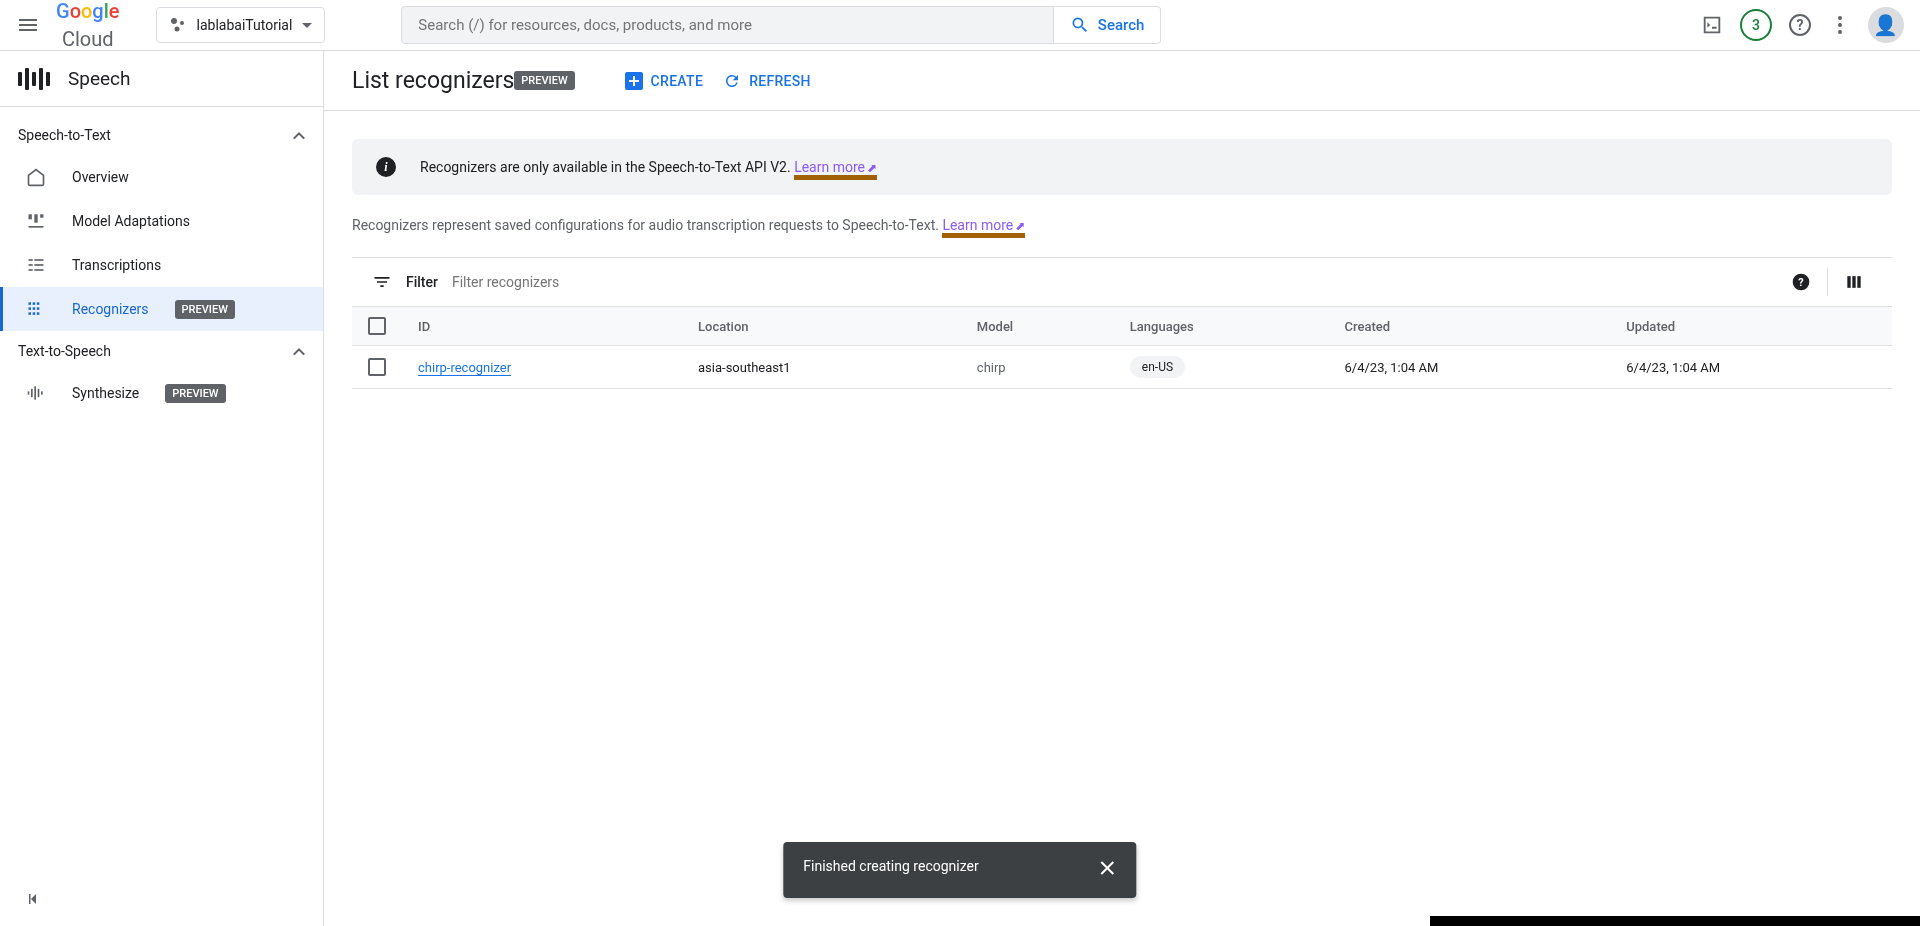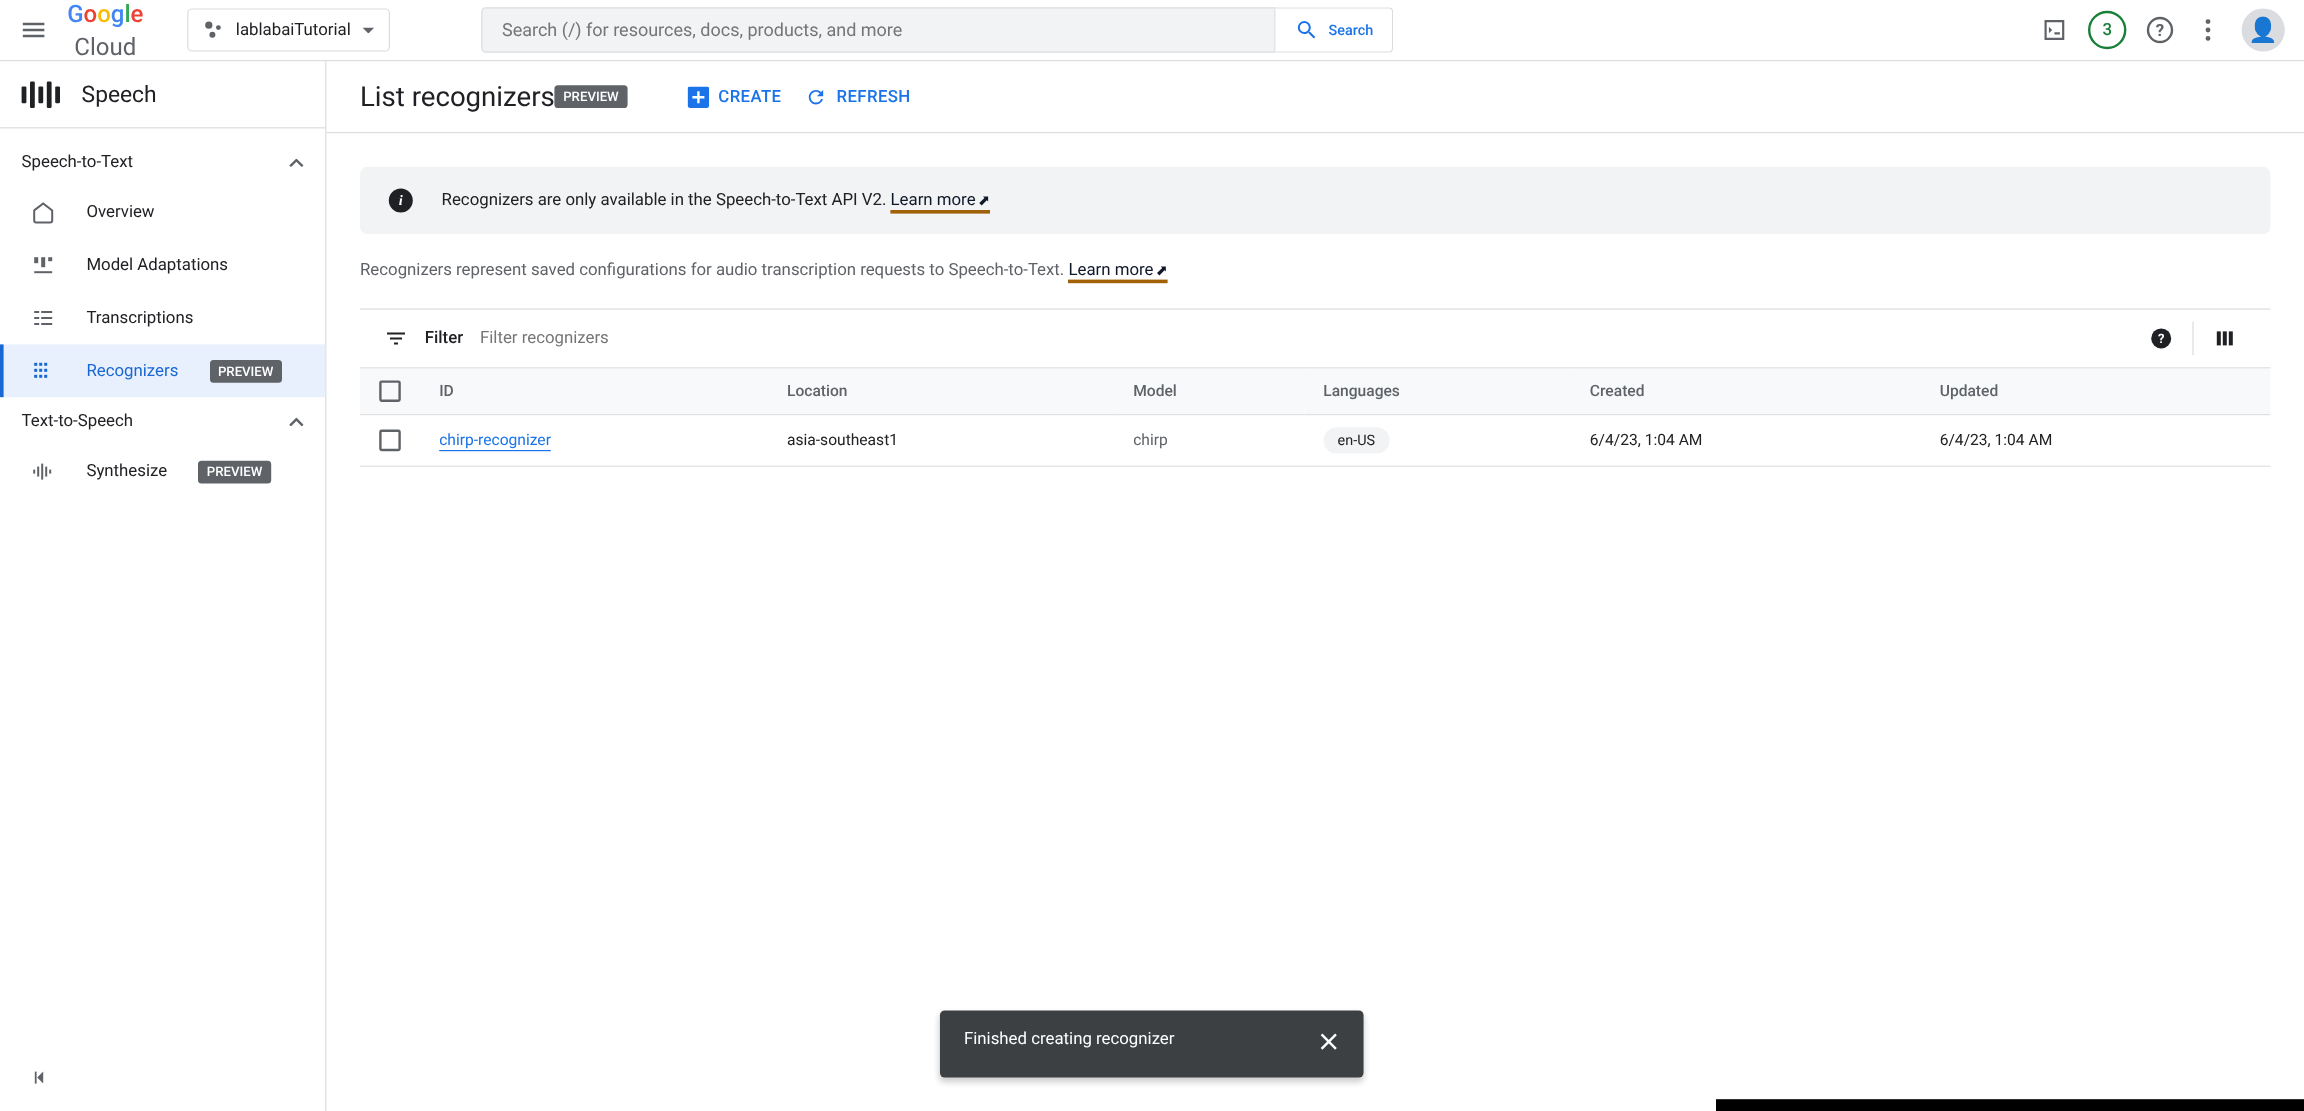--- a/index.html
+++ b/index.html
@@ -91,21 +91,21 @@
       gap: 8px;
       border: 1px solid #dadce0;
       border-left: none;
       border-radius: 0 4px 4px 0;
       padding: 0 16px;
       height: 38px;
       background: #fff;
       color: #1a73e8;
       font-weight: 500;
       cursor: pointer;
-      font-size: 12px;
+      font-size: 15px;
     }
     .header-right {
       display: flex;
       align-items: center;
       gap: 16px;
       margin-left: auto;
     }
     .icon-btn {
       width: 24px;
       height: 24px;
@@ -136,21 +136,21 @@
       display: flex;
       align-items: center;
       justify-content: center;
       font-size: 20px;
     }
     .main-layout {
       display: flex;
       height: calc(100vh - 51px);
     }
     .sidebar {
-      width: 272px;
+      width: 324px;
       border-right: 1px solid #dadce0;
       display: flex;
       flex-direction: column;
       position: relative;
     }
     .sidebar-header {
       display: flex;
       align-items: center;
       gap: 18px;
       padding: 16px 18px;
@@ -266,23 +266,23 @@
       display: flex;
       align-items: center;
       justify-content: center;
       font-size: 12px;
       font-weight: bold;
       font-style: italic;
       font-family: serif;
       flex-shrink: 0;
     }
     .link {
-      color: #0f172a;
+      color: #8b5cf6;
       text-decoration: none;
-      border-bottom: 3px solid #a16207;
+      border-bottom: 5px solid #a16207;
       cursor: pointer;
     }
     .description {
       color: #5f6368;
       margin-bottom: 24px;
     }
     .table-container {
       border-top: 1px solid #dadce0;
     }
     .filter-row {

